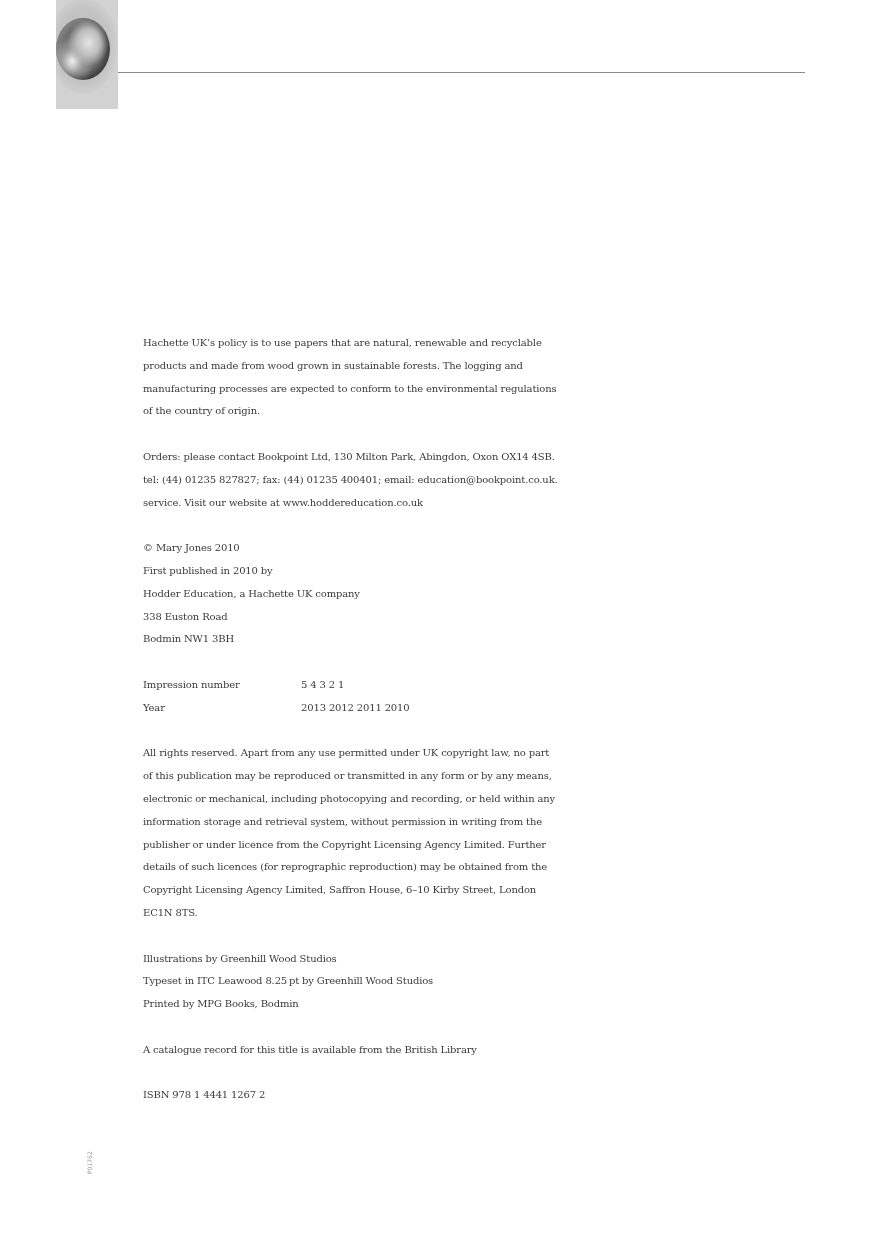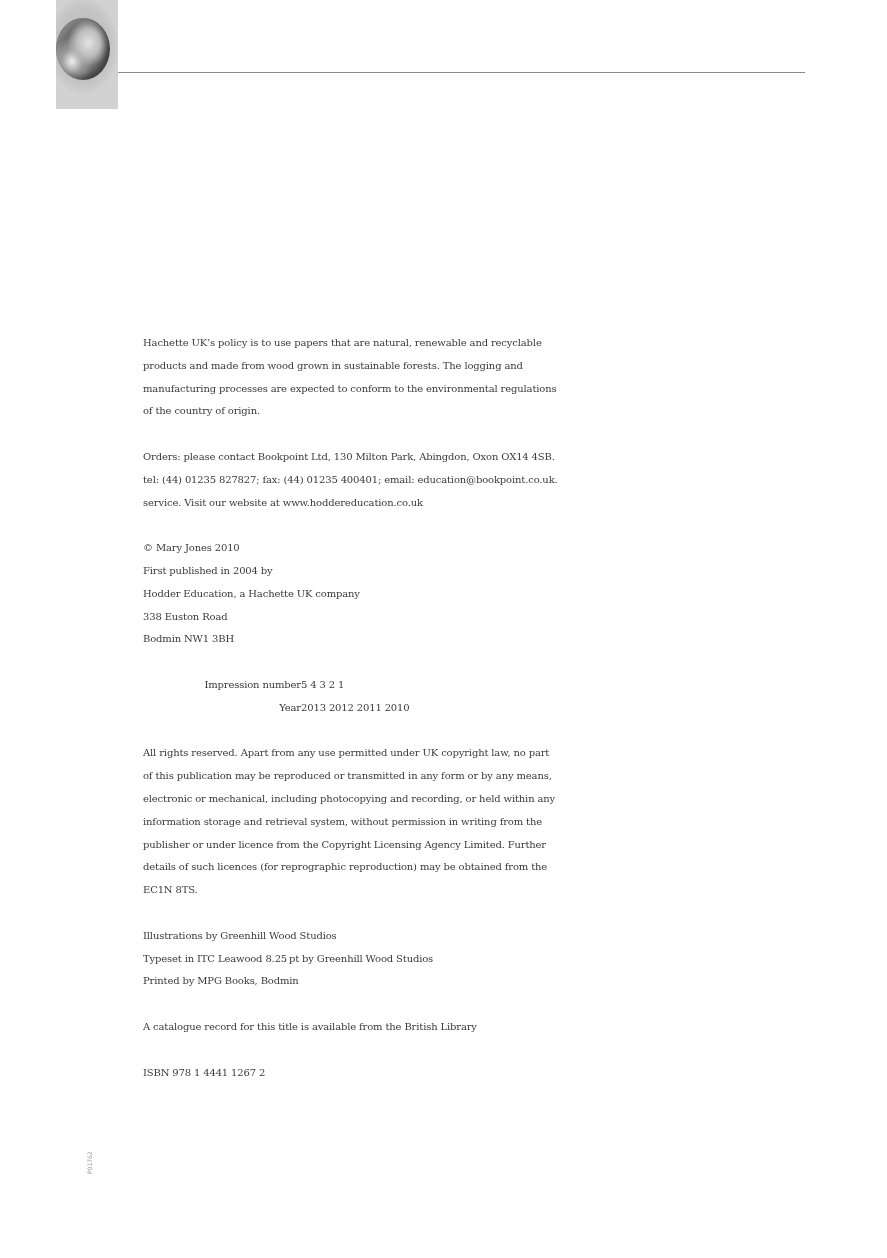--- a/index.html
+++ b/index.html
@@ -66,21 +66,20 @@
     .content p {
       margin: 0 0 22.8px 0;
     }
     .line {
       display: block;
       white-space: nowrap;
     }
     .imp-row {
       display: flex;
       white-space: nowrap;
-      text-align: right;
     }
     .imp-label {
       width: 158px;
     }
     .side-code {
       position: absolute;
       left: 86px;
       top: 1146px;
       font-family: "DejaVu Sans", sans-serif;
       font-size: 6px;
@@ -110,21 +109,21 @@
   </p>
 
   <p>
     <span class="line">Orders: please contact Bookpoint Ltd, 130 Milton Park, Abingdon, Oxon OX14 4SB.</span>
     <span class="line">tel: (44) 01235 827827; fax: (44) 01235 400401; email: education@bookpoint.co.uk.</span>
     <span class="line">service. Visit our website at www.hoddereducation.co.uk</span>
   </p>
 
   <p>
     <span class="line">© Mary Jones 2010</span>
-    <span class="line">First published in 2004 by</span>
+    <span class="line">First published in 2010 by</span>
     <span class="line">Hodder Education, a Hachette UK company</span>
     <span class="line">338 Euston Road</span>
     <span class="line">Bodmin NW1 3BH</span>
   </p>
 
   <p>
     <span class="imp-row">
       <span class="imp-label">Impression number</span>
       <span>5 4 3 2 1</span>
     </span>
@@ -134,20 +133,21 @@
     </span>
   </p>
 
   <p>
     <span class="line">All rights reserved. Apart from any use permitted under UK copyright law, no part</span>
     <span class="line">of this publication may be reproduced or transmitted in any form or by any means,</span>
     <span class="line">electronic or mechanical, including photocopying and recording, or held within any</span>
     <span class="line">information storage and retrieval system, without permission in writing from the</span>
     <span class="line">publisher or under licence from the Copyright Licensing Agency Limited. Further</span>
     <span class="line">details of such licences (for reprographic reproduction) may be obtained from the</span>
+    <span class="line">Copyright Licensing Agency Limited, Saffron House, 6–10 Kirby Street, London</span>
     <span class="line">EC1N 8TS.</span>
   </p>
 
   <p>
     <span class="line">Illustrations by Greenhill Wood Studios</span>
     <span class="line">Typeset in ITC Leawood 8.25 pt by Greenhill Wood Studios</span>
     <span class="line">Printed by MPG Books, Bodmin</span>
   </p>
 
   <p>

